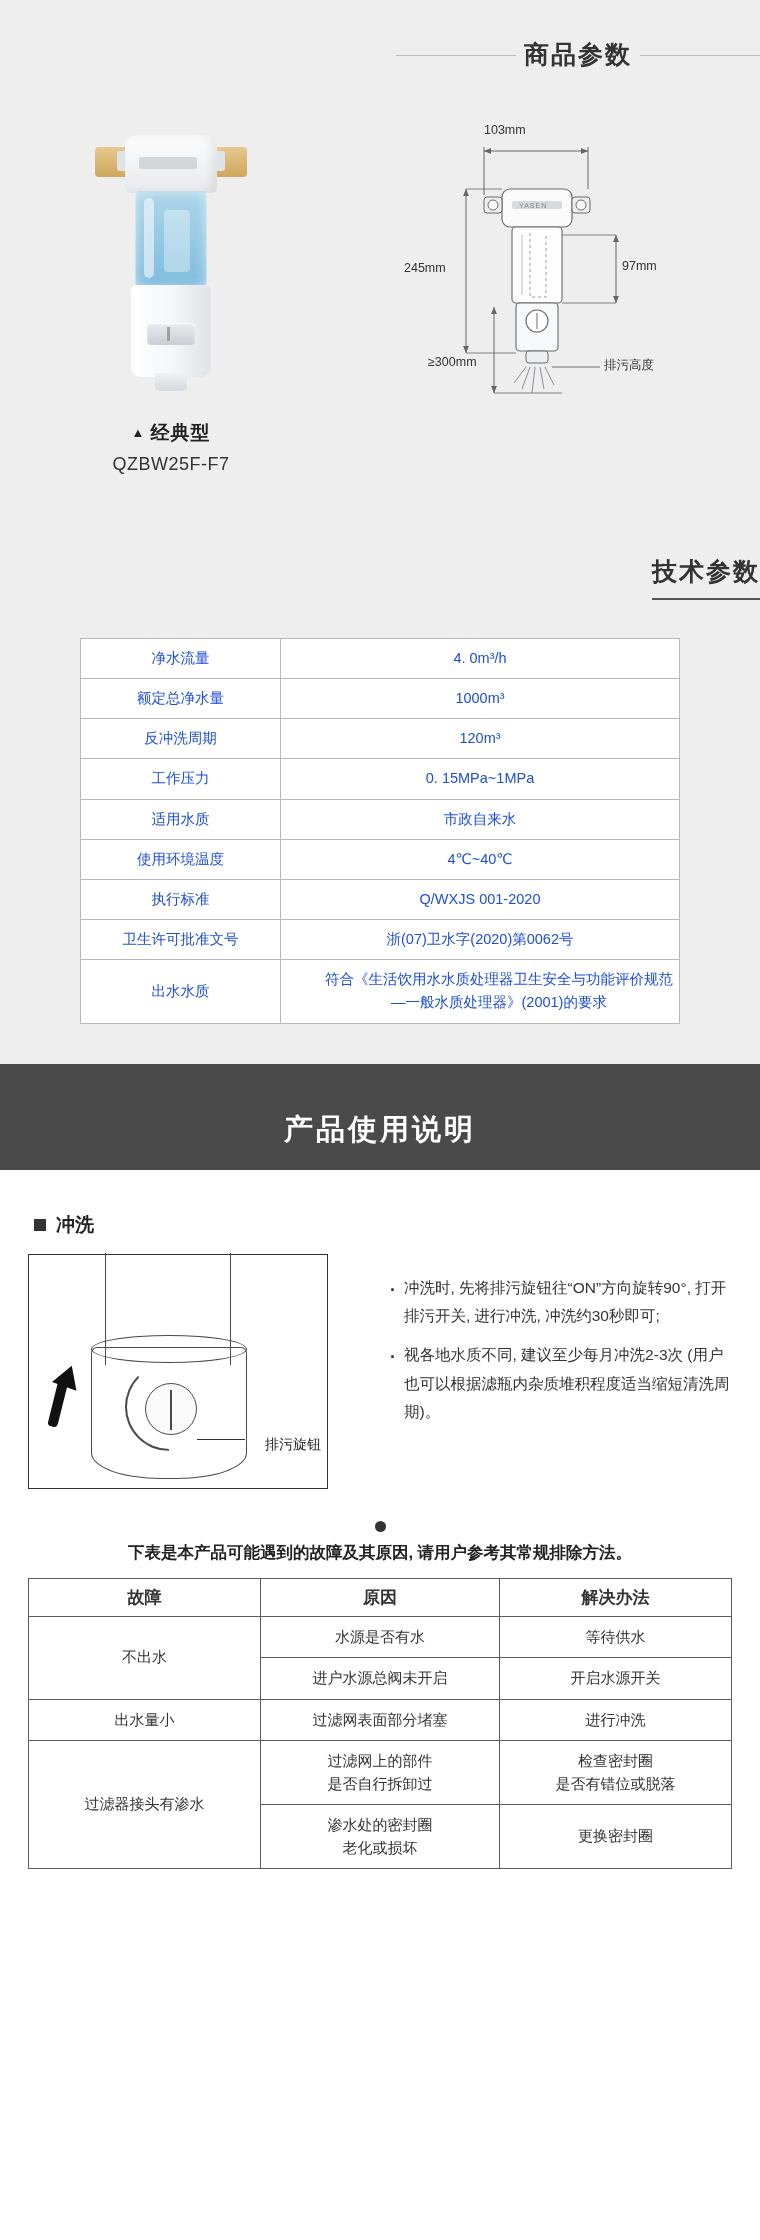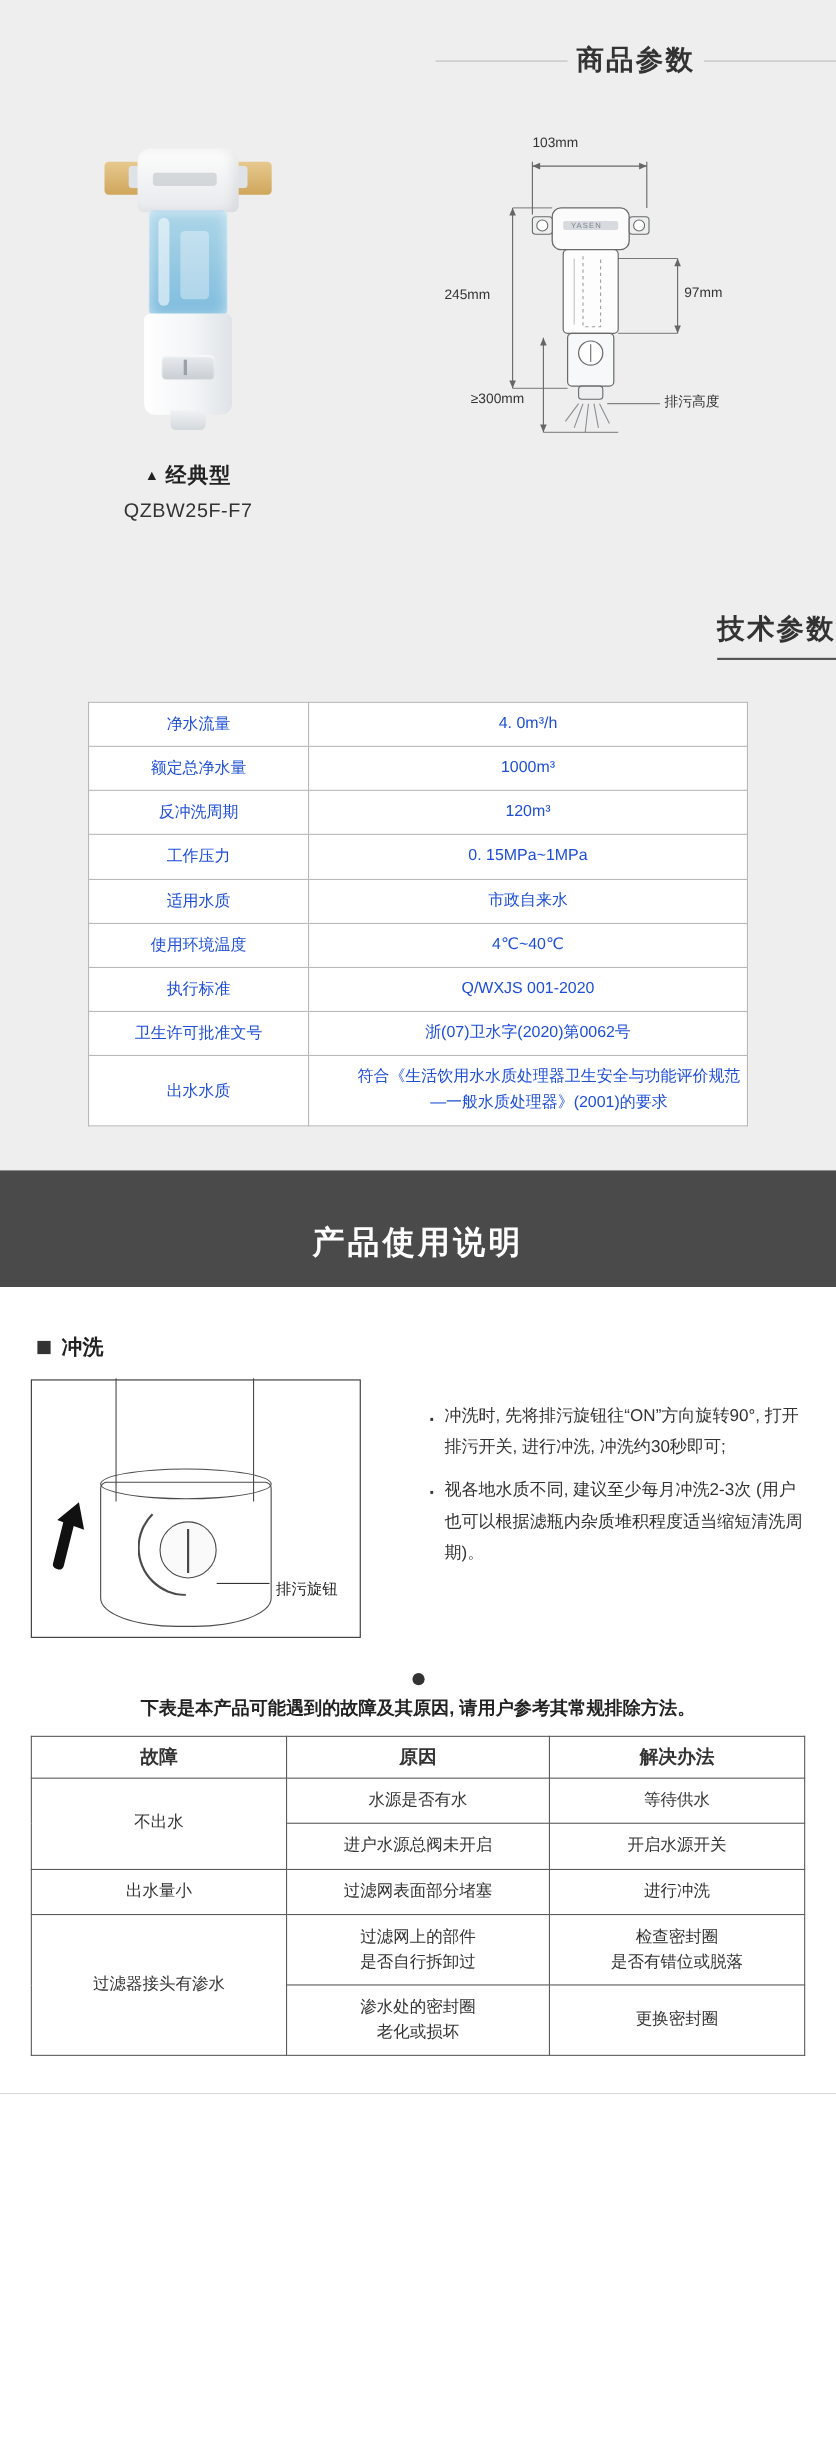--- a/index.html
+++ b/index.html
@@ -238,21 +238,21 @@
     border-left:13px solid transparent; border-right:13px solid transparent;
     border-bottom:22px solid #111;
     transform: rotate(20deg);
   }
   .ffig .bigarrow:after {
     content:""; position:absolute; left:-5px; top:20px; width:10px; height:44px;
     background:#111; border-radius:0 0 4px 4px;
     transform: rotate(-6deg);
   }
   .ffig .lbl {
-    position:absolute; right:20px; bottom:34px;
+    position:absolute; right:6px; bottom:34px;
     font-size:14px; color:#222;
   }
   .ffig .lblline {
     position:absolute; left:168px; bottom:48px; width:48px; height:1px; background:#333;
   }
   .flush-text { flex: 1; padding-top: 4px; }
   .flush-text li {
     list-style: none;
     font-size: 15.5px;
     line-height: 1.85;

